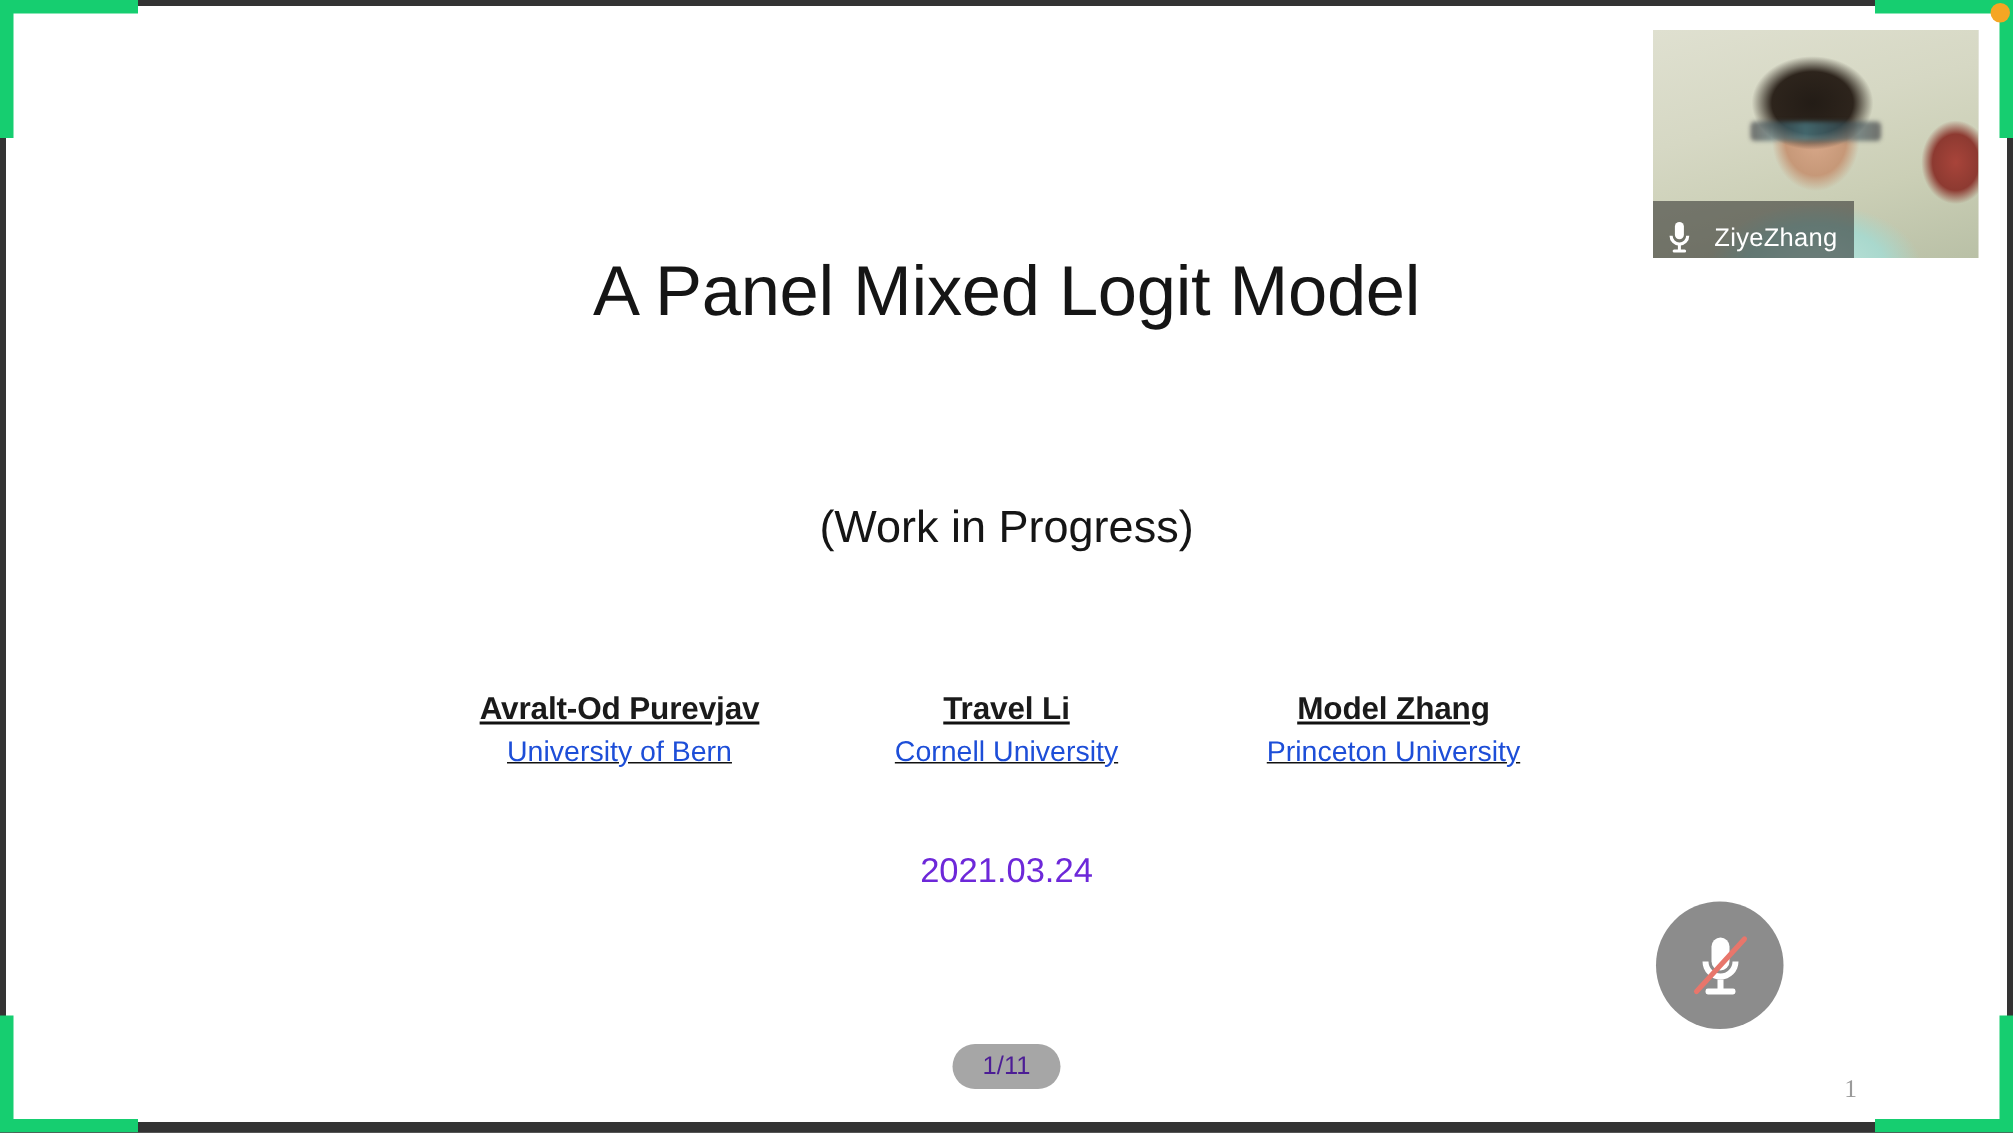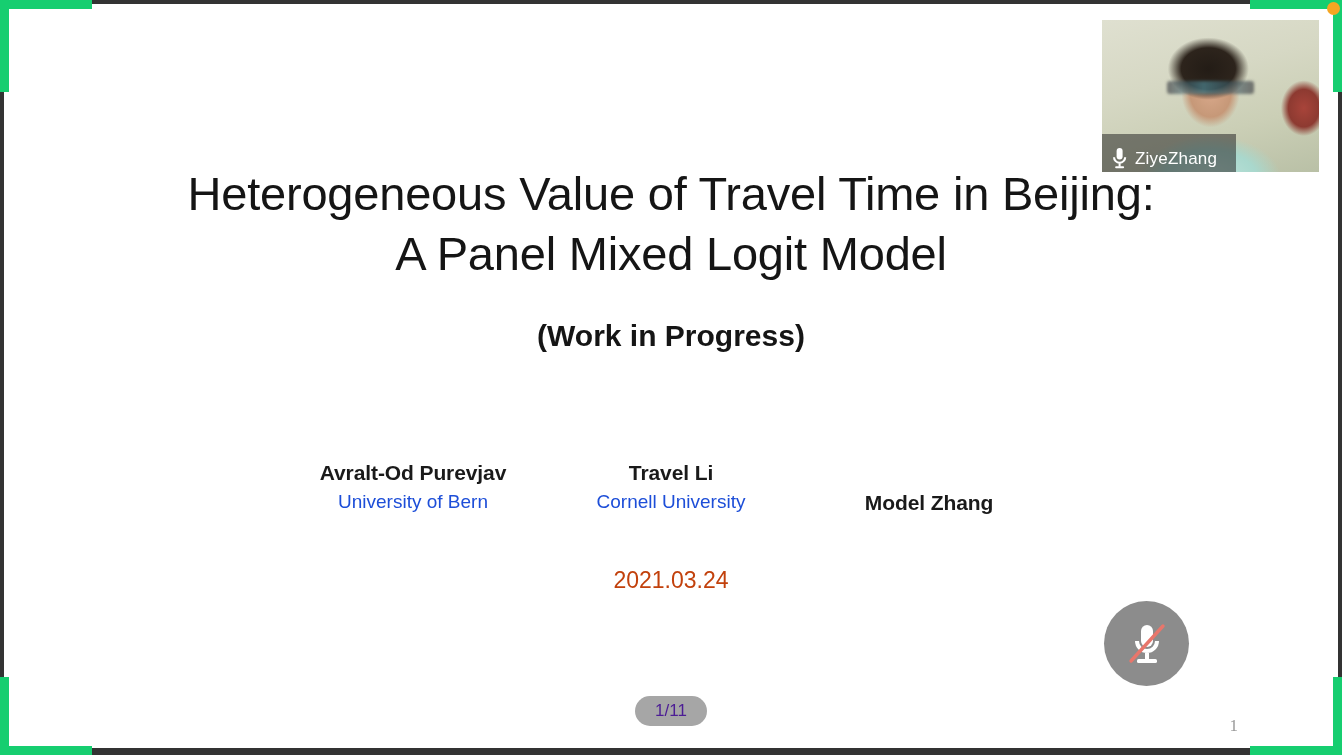--- a/index.html
+++ b/index.html
@@ -92,35 +92,36 @@
     letter-spacing: -0.2px;
     color: #151515;
     padding: 0 80px;
   }
   #slide-title .l2 { display: block; }
 
   #slide-subtitle {
     position: absolute;
     left: 0;
     right: 0;
-    top: 311px;
+    top: 327px;
     font-size: 30px;
     line-height: 42px;
-    font-weight: 700;
+    font-weight: 400;
     color: #151515;
   }
 
   #authors {
     position: absolute;
     left: 0;
     right: 0;
     top: 455px;
     display: flex;
     justify-content: center;
-    align-items: flex-end;
+    align-items: center;
+    text-decoration: underline;
   }
   .author {
     width: 258px;
     text-align: center;
   }
   .author-name {
     font-size: 21px;
     font-weight: 700;
     color: #1a1a1a;
     line-height: 27px;
@@ -133,21 +134,21 @@
     line-height: 28px;
     margin-top: 2px;
   }
 
   #slide-date {
     position: absolute;
     left: 0;
     right: 0;
     top: 563px;
     font-size: 23px;
-    color: #c2410c;
+    color: #6d28d9;
     font-weight: 400;
   }
 
   #slide-page-number {
     position: absolute;
     right: 100px;
     bottom: 12px;
     font-family: "Liberation Serif", serif;
     font-size: 17px;
     color: #9a9a9a;
@@ -226,55 +227,56 @@
     left: 0;
     bottom: 0;
     height: 38px;
     min-width: 134px;
     background: rgba(40, 40, 40, 0.55);
     display: flex;
     align-items: center;
     gap: 7px;
     padding: 11px 11px 0 9px;
     box-sizing: border-box;
+    justify-content: space-between;
   }
   #webcam-name {
     color: #ffffff;
     font-size: 17px;
     white-space: nowrap;
     letter-spacing: 0.2px;
   }
   .mic-glyph { display: block; }
 </style>
 </head>
 <body>
 
 <div id="screen">
 
   <div id="slide">
     <div id="slide-body">
 
       <div id="slide-title">
-        <span>Heterogeneous Value of Travel Time in Beijing:</span>
         <span class="l2">A Panel Mixed Logit Model</span>
       </div>
 
       <div id="slide-subtitle">(Work in Progress)</div>
 
       <div id="authors">
         <div class="author">
           <div class="author-name">Avralt-Od Purevjav</div>
           <div class="author-affil">University of Bern</div>
         </div>
         <div class="author">
           <div class="author-name">Travel Li</div>
           <div class="author-affil">Cornell University</div>
         </div>
         <div class="author">
           <div class="author-name">Model Zhang</div>
+          <div class="author-affil">Princeton University</div>
         </div>
       </div>
 
       <div id="slide-date">2021.03.24</div>
 
       <div id="slide-page-number">1</div>
     </div>
 
     <div id="page-indicator">
       <span>1/11</span>

